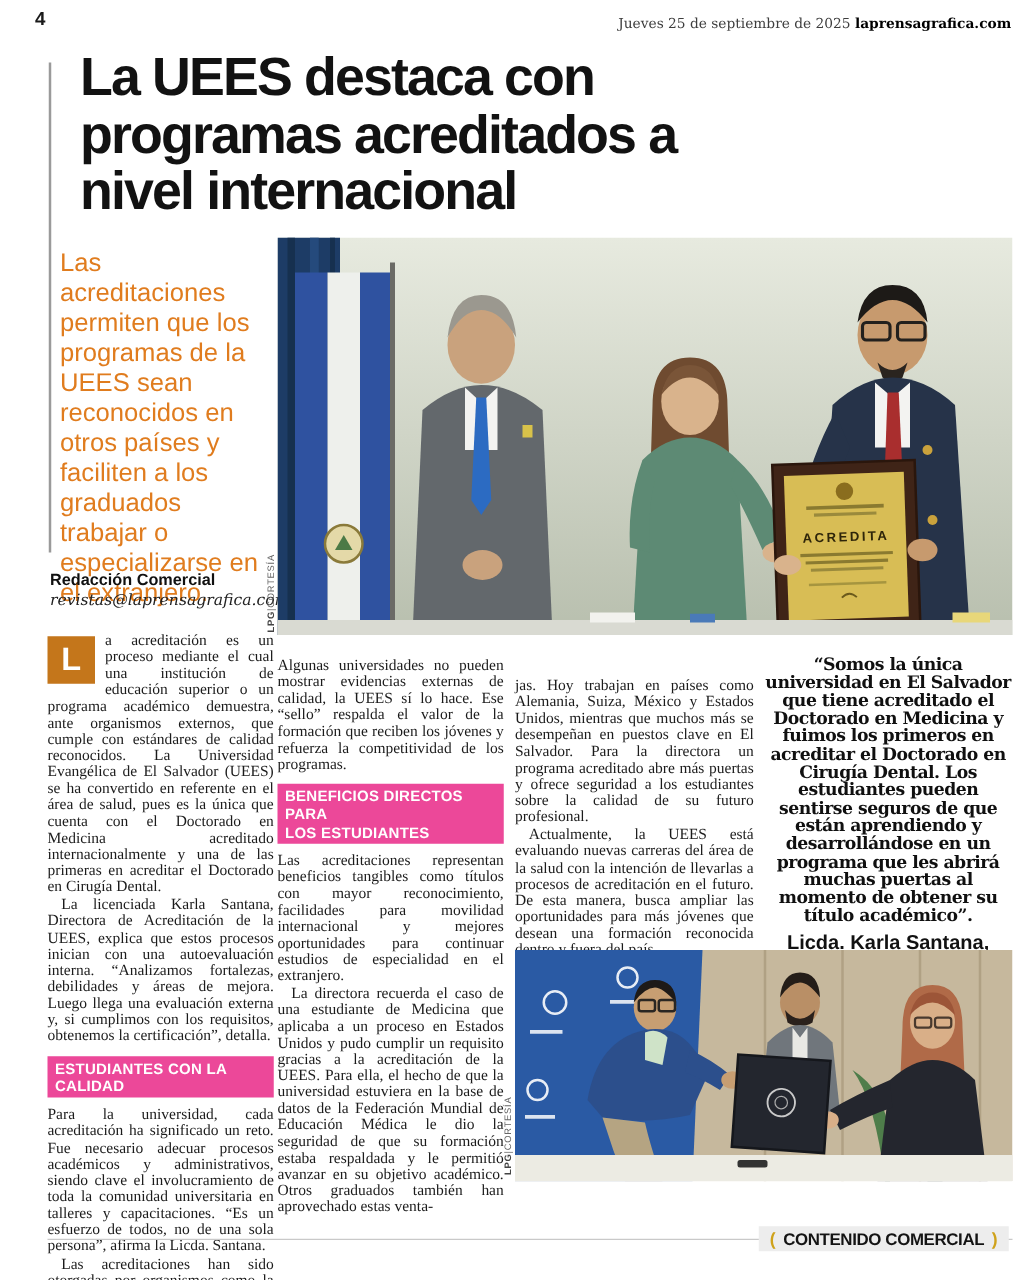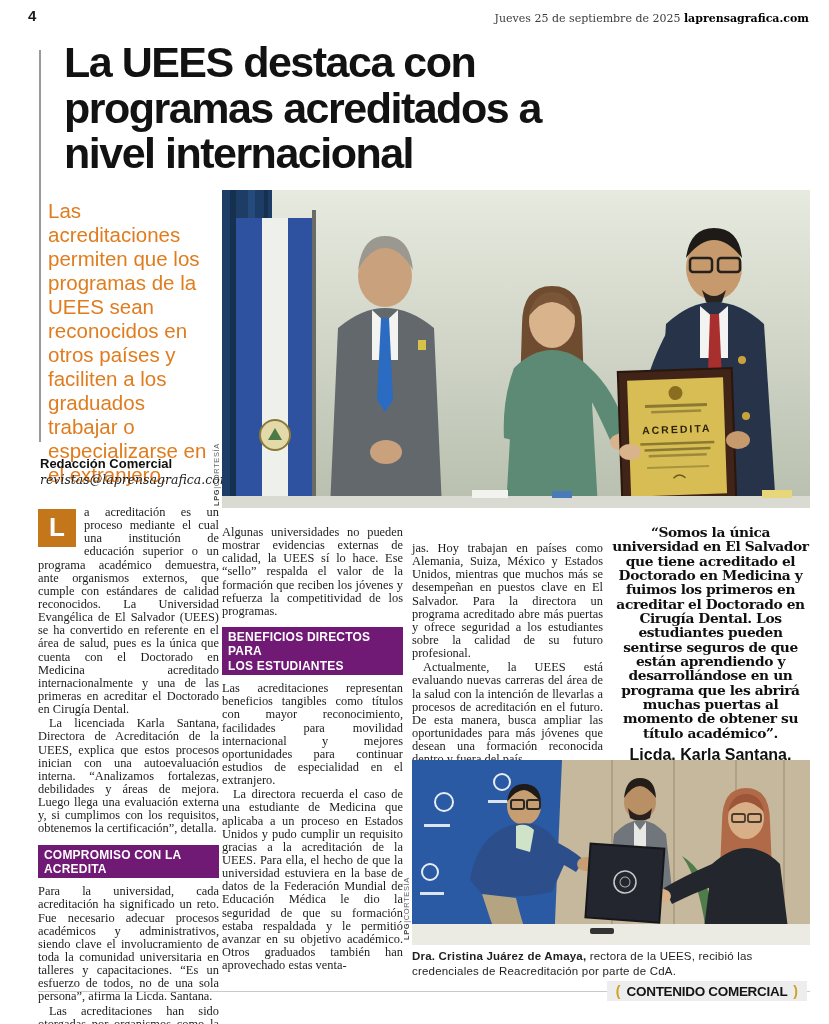--- a/index.html
+++ b/index.html
@@ -41,21 +41,21 @@
   .col p{margin:0;}
   .col p + p{text-indent:11px;margin-top:1px;}
   .col1{left:38px;top:506px;width:181px;}
   .col2{left:222px;top:526px;width:181px;}
   .col3{left:412px;top:526px;width:191px;margin-top:16px;}
 
   .dropcap{float:left;width:38px;height:38px;background:#c4761b;margin:3px 8px 2px 0;
            display:flex;align-items:center;justify-content:center;
            font-family:"Liberation Sans",sans-serif;font-size:26px;font-weight:bold;color:#fff;}
 
-  .sec-head{display:inline-block;background:#701a75;color:#fff;
+  .sec-head{display:inline-block;background:#ec4899;color:#fff;
             font-family:"Liberation Sans",sans-serif;font-weight:bold;font-size:12px;
             letter-spacing:.2px;line-height:1.2;padding:3px 7px 2px 6px;margin:9px 0 7px 0;
             text-align:left;text-indent:0;}
 
   
   .quote{position:absolute;left:609px;top:525px;width:203px;text-align:center;}
   .quote .qtext{font-family:"DejaVu Serif",serif;font-weight:bold;font-size:13.8px;
                 line-height:1.04;letter-spacing:-.4px;color:#101010;}
   .quote .qname{margin-top:6px;font-size:16px;font-weight:bold;color:#111;}
   .quote .qrole{font-size:9.8px;color:#333;letter-spacing:.2px;line-height:1.2;}
@@ -172,21 +172,21 @@
       <rect x="540" y="300" width="30" height="8" fill="#e8d77a"></rect>
     </g>
   </svg>
   <div class="photo-credit" style="left:212px;top:506px">
     <b>LPG</b><span>|</span><span>CORTESÍA</span>
   </div>
 
   <div class="col col1">
     <p><span class="dropcap">L</span><span>a acreditación es un proceso mediante el cual una institución de educación superior o un programa académico demuestra, ante organismos externos, que cumple con estándares de calidad reconocidos. La Universidad Evangélica de El Salvador (UEES) se ha convertido en referente en el área de salud, pues es la única que cuenta con el Doctorado en Medicina acreditado internacionalmente y una de las primeras en acreditar el Doctorado en Cirugía Dental.</span></p>
     <p>La licenciada Karla Santana, Directora de Acreditación de la UEES, explica que estos procesos inician con una autoevaluación interna. “Analizamos fortalezas, debilidades y áreas de mejora. Luego llega una evaluación externa y, si cumplimos con los requisitos, obtenemos la certificación”, detalla.</p>
-    <div class="sec-head">COMPROMISO CON LA ACREDITA</div>
+    <div class="sec-head">ESTUDIANTES CON LA CALIDAD</div>
     <p>Para la universidad, cada acreditación ha significado un reto. Fue necesario adecuar procesos académicos y administrativos, siendo clave el involucramiento de toda la comunidad universitaria en talleres y capacitaciones. “Es un esfuerzo de todos, no de una sola persona”, afirma la Licda. Santana.</p>
     <p>Las acreditaciones han sido otorgadas por organismos como la Comisión de Acreditación de la Calidad de la Educación Superior (CdA) en el ámbito nacional y por la Red Internacional de Evaluadores (RIEV) y el Consejo Mexicano para la Acreditación de la</p>
   </div>
 
   <div class="col col2">
     <p>Algunas universidades no pueden mostrar evidencias externas de calidad, la UEES sí lo hace. Ese “sello” respalda el valor de la formación que reciben los jóvenes y refuerza la competitividad de los programas.</p>
     <div class="sec-head">
       <div>BENEFICIOS DIRECTOS PARA</div>
       <div>LOS ESTUDIANTES</div>
     </div>
@@ -269,23 +269,20 @@
     </g>
 
     <g>
       <rect x="0" y="164" width="398" height="21" fill="#ecebe3"></rect>
       <rect x="178" y="168" width="24" height="6" rx="2" fill="#333"></rect>
     </g>
   </svg>
   <div class="photo-credit" style="left:402px;top:940px">
     <b>LPG</b><span>|</span><span>CORTESÍA</span>
   </div>
-  <div class="caption caption-2">
-    <b>Dra. Cristina Juárez de Amaya,</b><span> rectora de la UEES, recibió las credenciales de Reacreditación por parte de CdA.</span>
-  </div>
 
   <div class="bottom-rule"></div>
   <div class="badge">
     <span class="paren">(</span>
     <span class="btxt">CONTENIDO COMERCIAL</span>
     <span class="paren">)</span>
   </div>
 
 </div>
 

